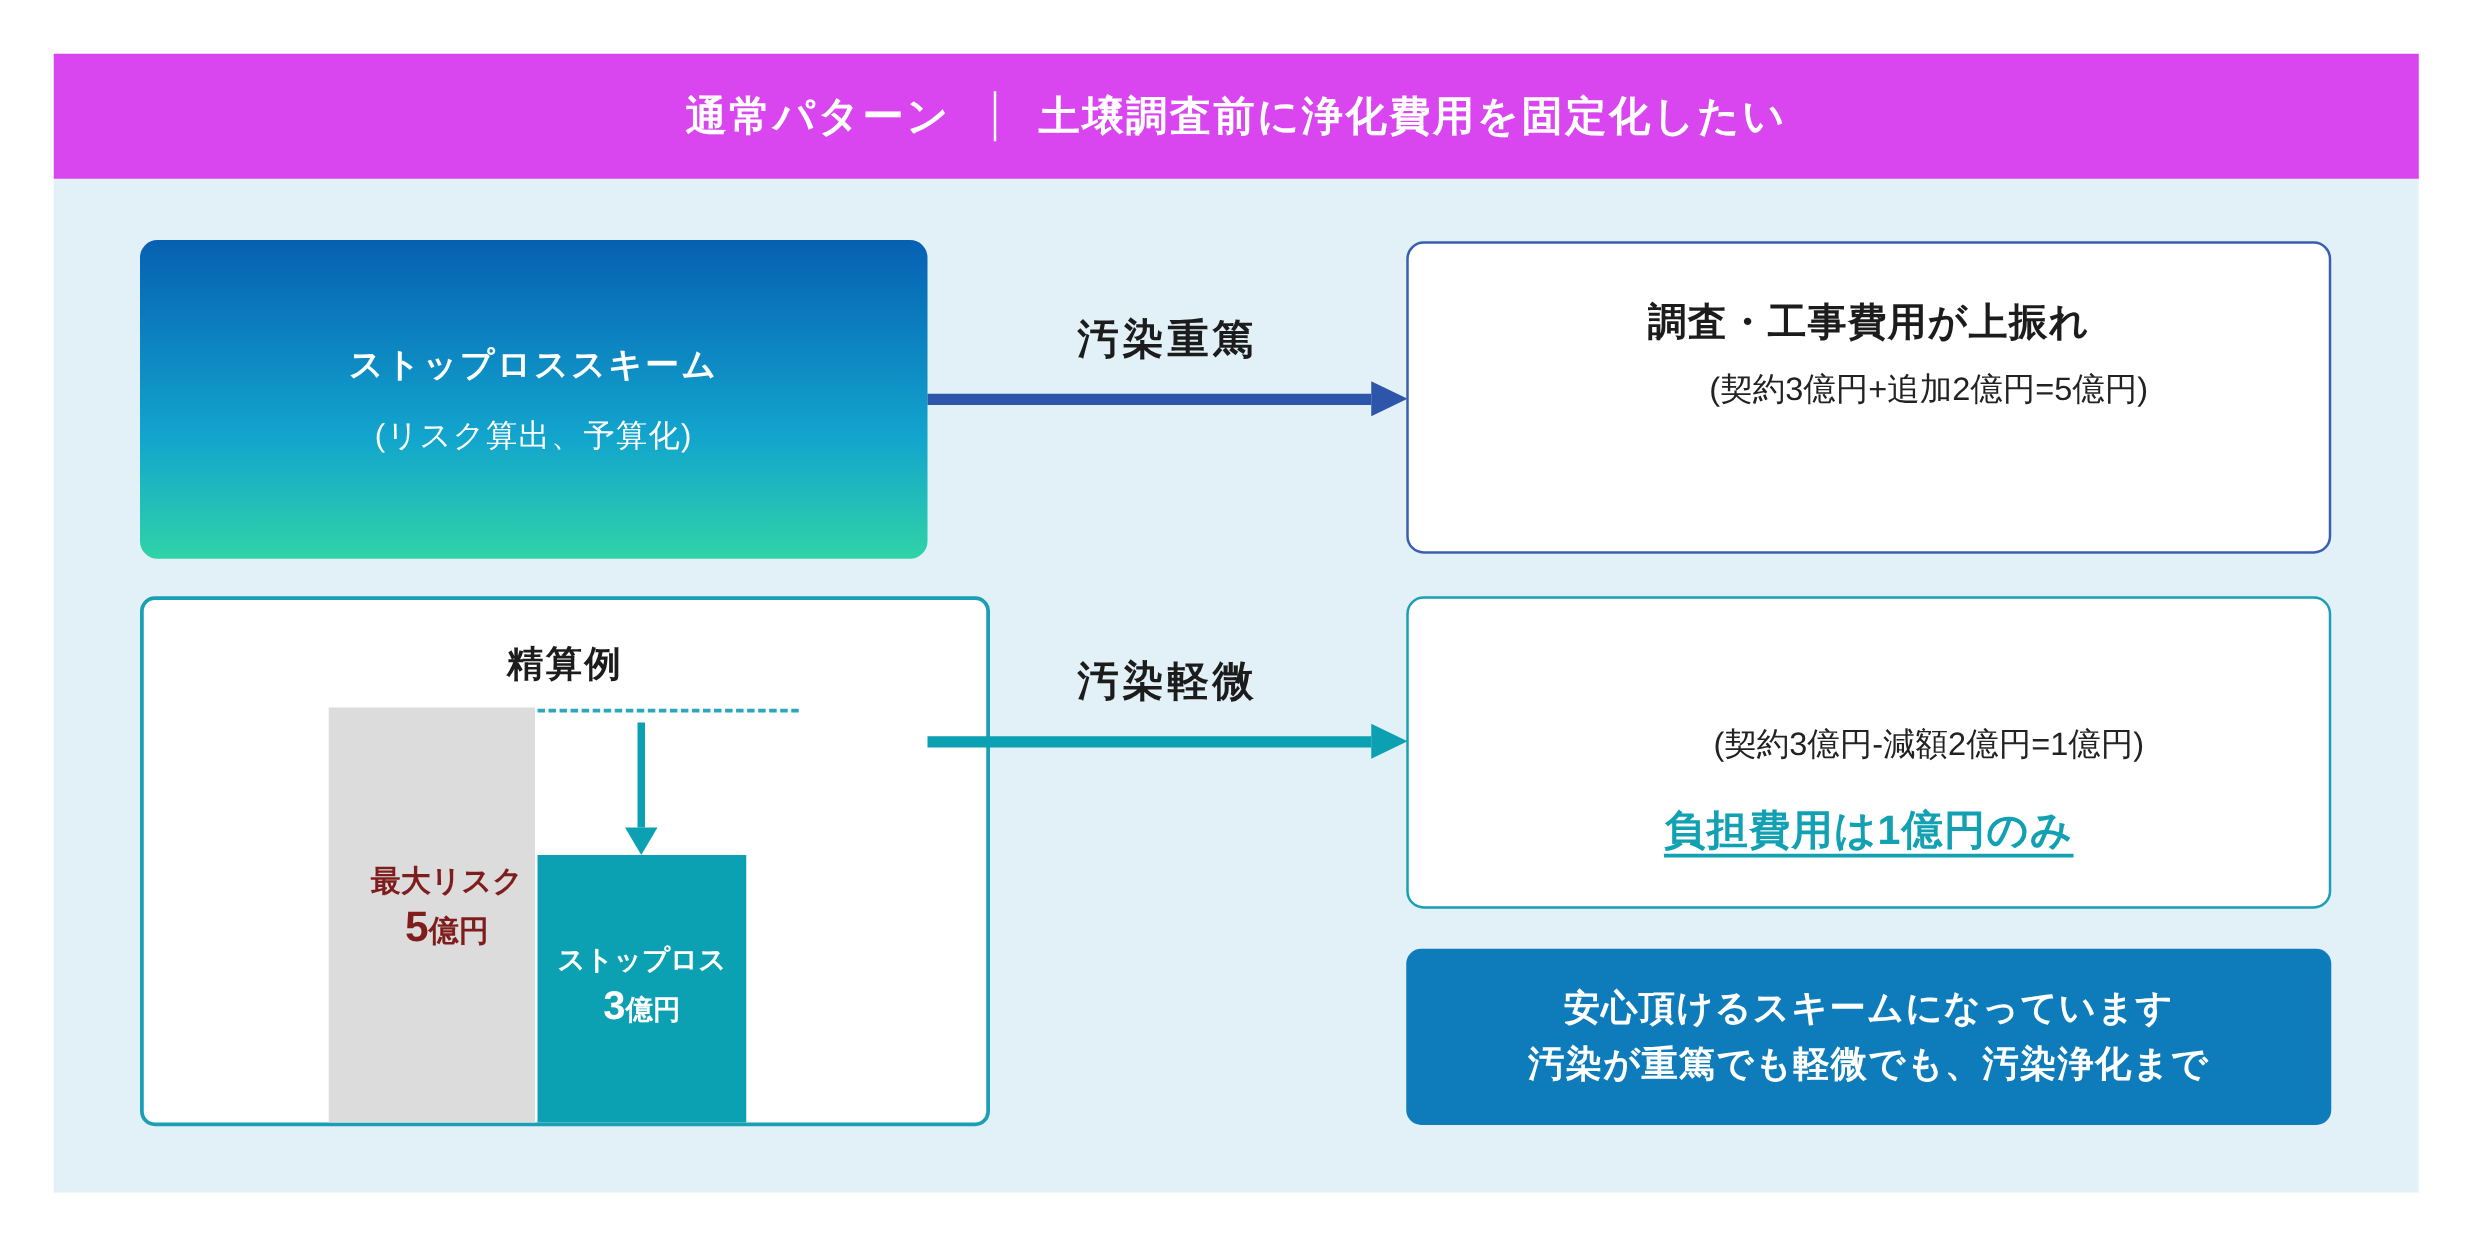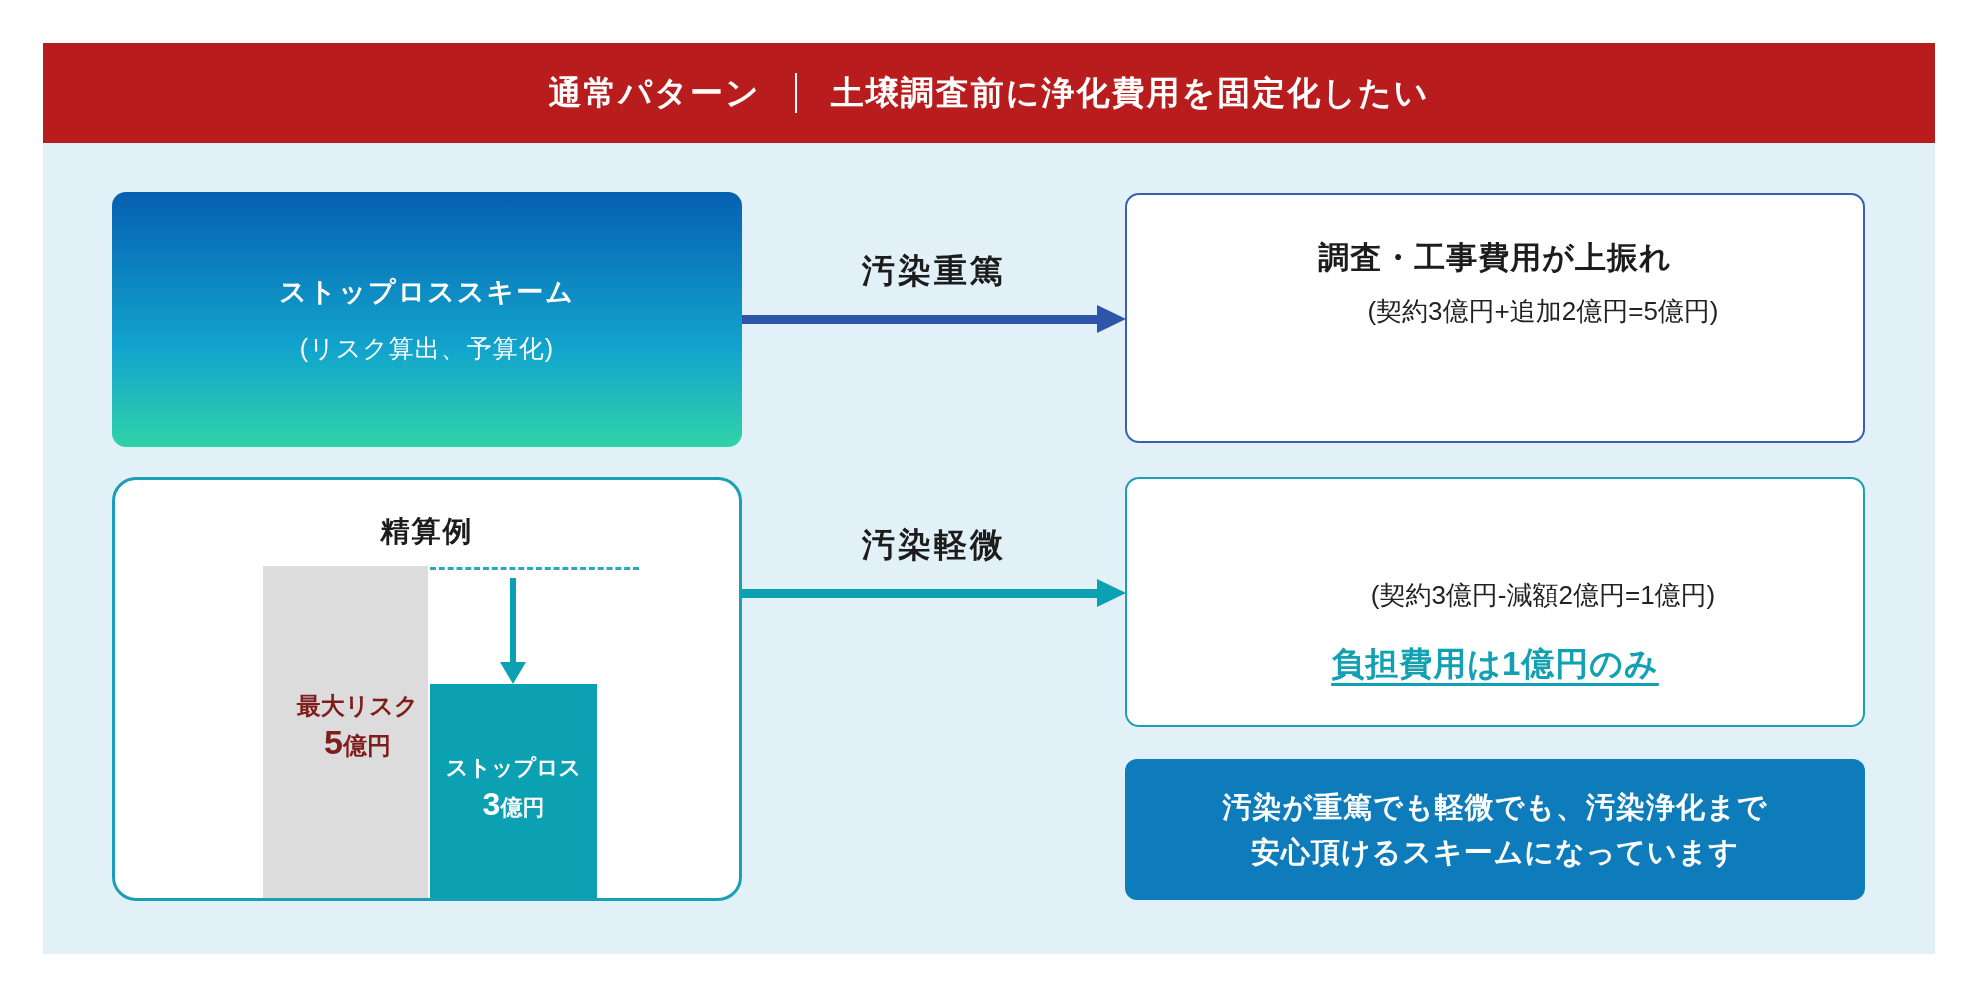--- a/index.html
+++ b/index.html
@@ -2,40 +2,40 @@
 <html><head>
 <meta charset="utf-8">
 <style>
   html,body{margin:0;padding:0;background:#ffffff;}
   .page{
     position:relative;width:1980px;height:1000px;background:#ffffff;overflow:hidden;
     font-family:"Liberation Sans","DejaVu Sans",sans-serif;color:#1c1c1c;
   }
   .panel{position:absolute;left:43px;top:43px;width:1892px;height:911px;background:#e2f0f7;}
   .header{
-    position:absolute;left:0;top:0;width:100%;height:100px;background:#b91c1c;
+    position:absolute;left:0;top:0;width:100%;height:100px;background:#d946ef;
     display:flex;align-items:center;justify-content:center;
     color:#ffffff;font-size:33px;font-weight:bold;letter-spacing:2px;
   }
   .header .divider{width:2px;height:40px;background:#ffffff;margin:0 34px;}
 
   
   .scheme-box{
     position:absolute;left:69px;top:149px;width:630px;height:255px;border-radius:14px;
     background:linear-gradient(180deg,#0660b2 0%,#12a5cd 62%,#30d3a8 100%);
     display:flex;flex-direction:column;align-items:center;justify-content:center;
     color:#ffffff;text-align:center;
   }
   .scheme-title{font-size:27px;font-weight:bold;letter-spacing:2px;}
   .scheme-sub{font-size:25px;margin-top:22px;letter-spacing:1px;}
 
   
   .chart-box{
-    position:absolute;left:69px;top:434px;width:630px;height:424px;background:#ffffff;
-    border:3px solid #1a9fb4;border-radius:24px;box-sizing:border-box;
+    position:absolute;left:69px;top:434px;width:680px;height:424px;background:#ffffff;
+    border:3px solid #1a9fb4;border-radius:12px;box-sizing:border-box;
   }
   .chart-title{position:absolute;left:0;top:32px;width:100%;text-align:center;
     font-size:29px;font-weight:bold;letter-spacing:2px;}
   .bar{position:absolute;bottom:0;}
   .bar-gray{left:148px;width:165px;height:332px;background:#dcdcdc;}
   .bar-teal{left:315px;width:167px;height:214px;background:#0ba0b2;}
   .bar-label{position:absolute;width:100%;text-align:center;font-weight:bold;}
   .bar-gray .bar-label{top:122px;color:#7f1d1d;font-size:24px;line-height:36px;padding-left:12px;}
   .bar-teal .bar-label{top:66px;color:#ffffff;font-size:22px;line-height:36px;}
   .num-big{font-size:34px;}
@@ -125,18 +125,18 @@
       <div class="result-heading">調査・工事費用が上振れ</div>
       <div class="result-formula">(契約3億円+追加2億円=5億円)</div>
     </div>
 
     <div class="result-box box-minor">
       <div class="result-formula">(契約3億円-減額2億円=1億円)</div>
       <div class="result-highlight hl-teal"><span>負担費用は1億円のみ</span></div>
     </div>
 
     <div class="note-box">
+      <div>安心頂けるスキームになっています</div>
       <div>汚染が重篤でも軽微でも、汚染浄化まで</div>
-      <div>安心頂けるスキームになっています</div>
     </div>
 
   </div>
 </div>
 
 </body></html>

